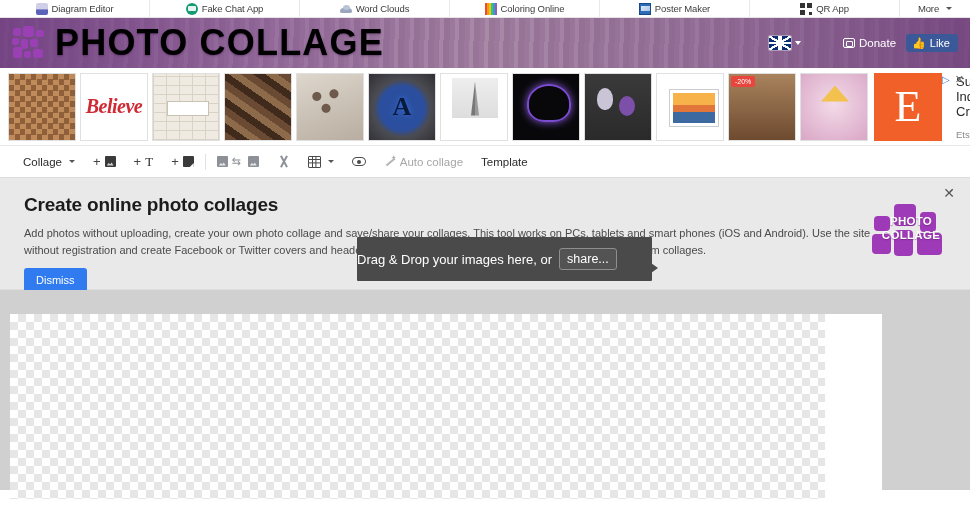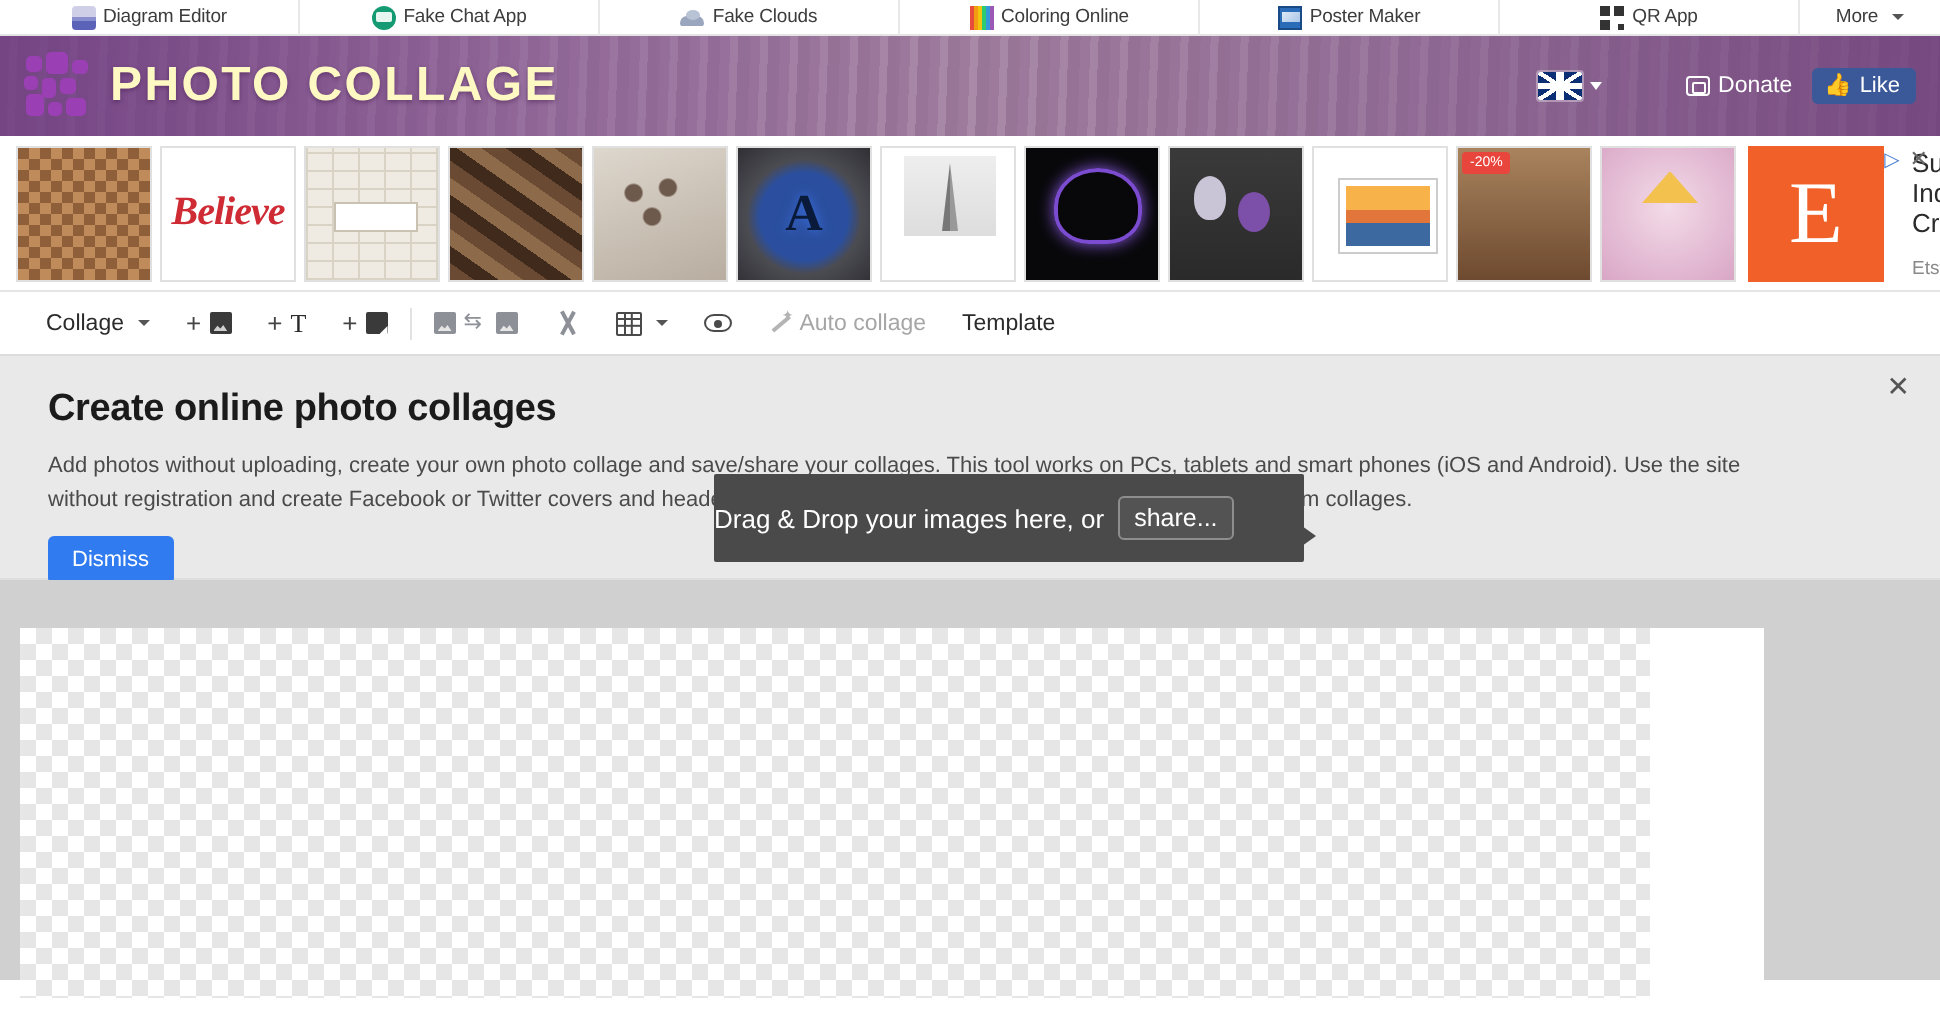--- a/index.html
+++ b/index.html
@@ -81,21 +81,21 @@
   .lm1 { left: 1px;  top: 2px;  width: 8px;  height: 8px; }
   .lm2 { left: 11px; top: 0px;  width: 11px; height: 11px; }
   .lm3 { left: 24px; top: 4px;  width: 8px;  height: 7px; }
   .lm4 { left: 0px;  top: 12px; width: 7px;  height: 7px; }
   .lm5 { left: 9px;  top: 13px; width: 7px;  height: 10px; }
   .lm6 { left: 18px; top: 13px; width: 8px;  height: 8px; }
   .lm7 { left: 1px;  top: 21px; width: 9px;  height: 11px; }
   .lm8 { left: 12px; top: 25px; width: 7px;  height: 7px; }
   .lm9 { left: 21px; top: 23px; width: 10px; height: 9px; }
   .brand-title {
-    color: #fef9c3; font-size: 24px; font-weight: bold;
+    color: #000000; font-size: 36px; font-weight: bold;
     letter-spacing: 1.2px; line-height: 1;
     text-shadow: 0 1px 2px rgba(60,20,70,.45);
     white-space: nowrap;
   }
   .header-right { margin-left: auto; display: flex; align-items: center; gap: 10px; }
   .flag {
     width: 22px; height: 14px; border-radius: 1px; position: relative; overflow: hidden;
     background: #0b2e75;
     box-shadow: 0 0 0 1px rgba(255,255,255,.35);
   }
@@ -275,21 +275,21 @@
     <div class="topnav-item">
       <span class="nav-ico ico-diagram"></span>
       <span class="nav-label">Diagram Editor</span>
     </div>
     <div class="topnav-item">
       <span class="nav-ico ico-chat"></span>
       <span class="nav-label">Fake Chat App</span>
     </div>
     <div class="topnav-item">
       <span class="nav-ico ico-cloud"></span>
-      <span class="nav-label">Fake Clouds</span>
+      <span class="nav-label">Word Clouds</span>
     </div>
     <div class="topnav-item">
       <span class="nav-ico ico-color"></span>
       <span class="nav-label">Coloring Online</span>
     </div>
     <div class="topnav-item">
       <span class="nav-ico ico-poster"></span>
       <span class="nav-label">Poster Maker</span>
     </div>
     <div class="topnav-item">
@@ -407,20 +407,32 @@
     <div class="tb-item">
       <span>Template</span>
     </div>
   </div>
 
   <div class="info">
     <div class="info-title">Create online photo collages</div>
     <div class="info-text">Add photos without uploading, create your own photo collage and save/share your collages. This tool works on PCs, tablets and smart phones (iOS and Android). Use the site without registration and create Facebook or Twitter covers and header collages. Choose from collage templates or create free form collages.</div>
     <button class="dismiss-btn">Dismiss</button>
     <span class="info-close">✕</span>
+    <div class="watermark">
+      <i class="wm1"></i>
+        <i class="wm2"></i>
+        <i class="wm3"></i>
+      <i class="wm4"></i>
+        <i class="wm5"></i>
+        <i class="wm6"></i>
+      <div class="wm-text">
+        <div>PHOTO</div>
+        <div>COLLAGE</div>
+      </div>
+    </div>
   </div>
 
   <div class="droptip">
     <span>Drag &amp; Drop your images here, or</span>
     <button class="browse-btn">share...</button>
     <span class="droptip-tail"></span>
   </div>
 
   <div class="stage">
     <div class="canvas-wrap">

